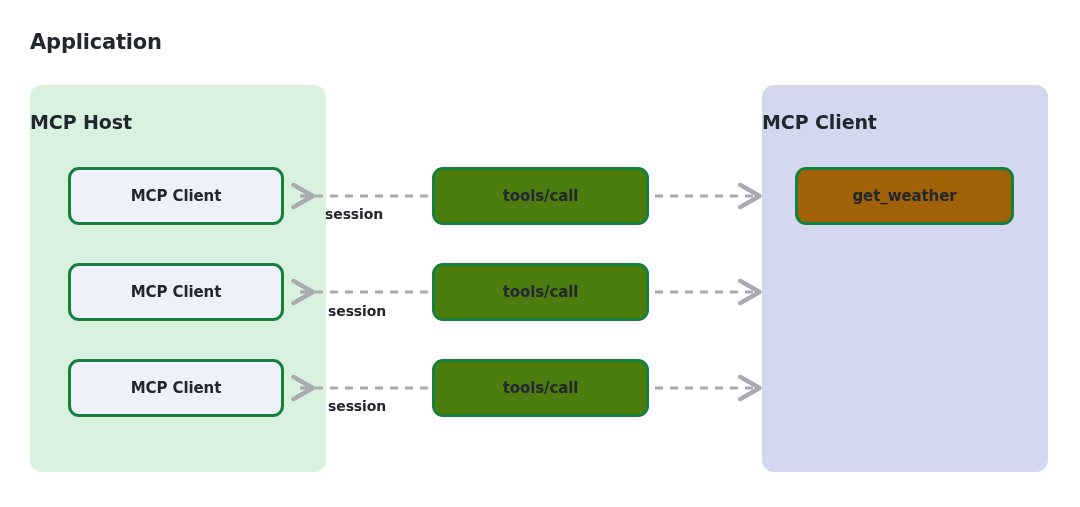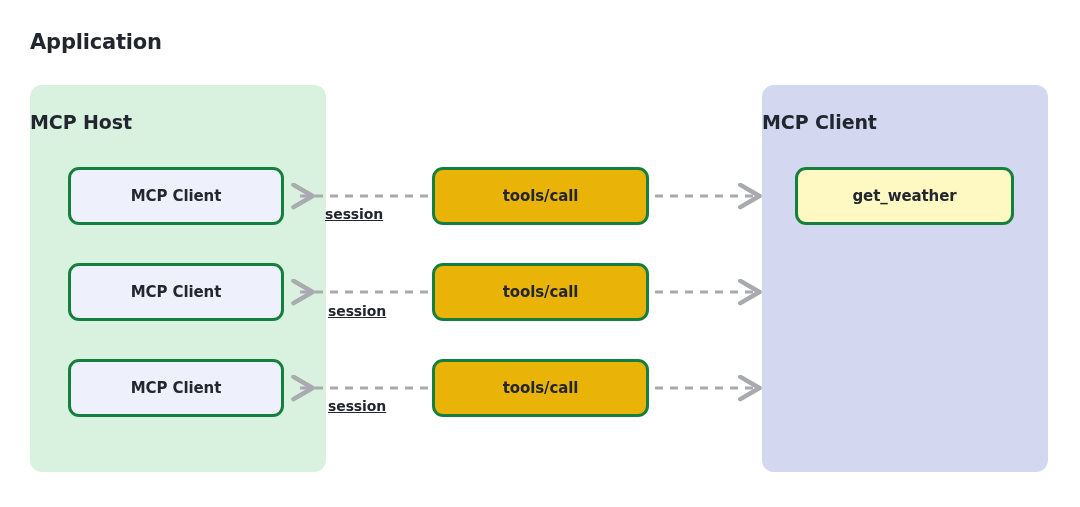--- a/index.html
+++ b/index.html
@@ -84,27 +84,27 @@
   .node-client {
     left: 68px;
     width: 216px;
     height: 58px;
     background: #eef1fb;
   }
   .node-tool {
     left: 432px;
     width: 217px;
     height: 58px;
-    background: #eab308;
+    background: #4d7c0f;
   }
   .node-capability {
     left: 795px;
     width: 219px;
     height: 58px;
-    background: #fef9c3;
+    background: #a16207;
   }
 
   .row-1 { top: 167px; }
   .row-2 { top: 263px; }
   .row-3 { top: 359px; }
 
   
   .connector-svg {
     position: absolute;
     left: 0;
@@ -114,21 +114,20 @@
     pointer-events: none;
   }
 
   .edge-label {
     position: absolute;
     font-size: 14px;
     font-weight: 700;
     color: #22262e;
     white-space: nowrap;
     letter-spacing: -0.1px;
-    text-decoration: underline;
   }
   .label-session-1 { left: 325px; top: 206px; }
   .label-session-2 { left: 328px; top: 303px; }
   .label-session-3 { left: 328px; top: 398px; }
 </style>
 </head>
 <body>
 
 <div id="canvas">
 

